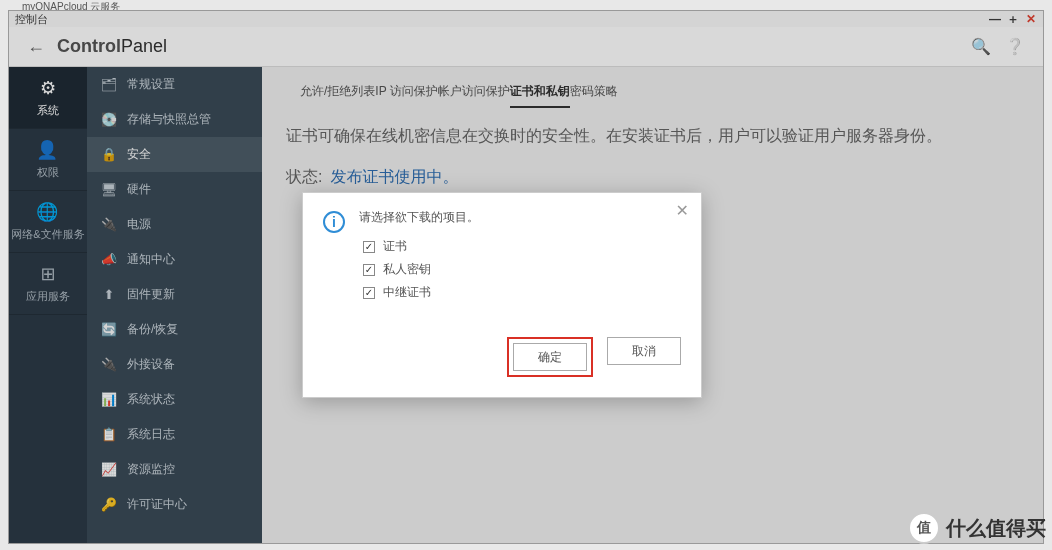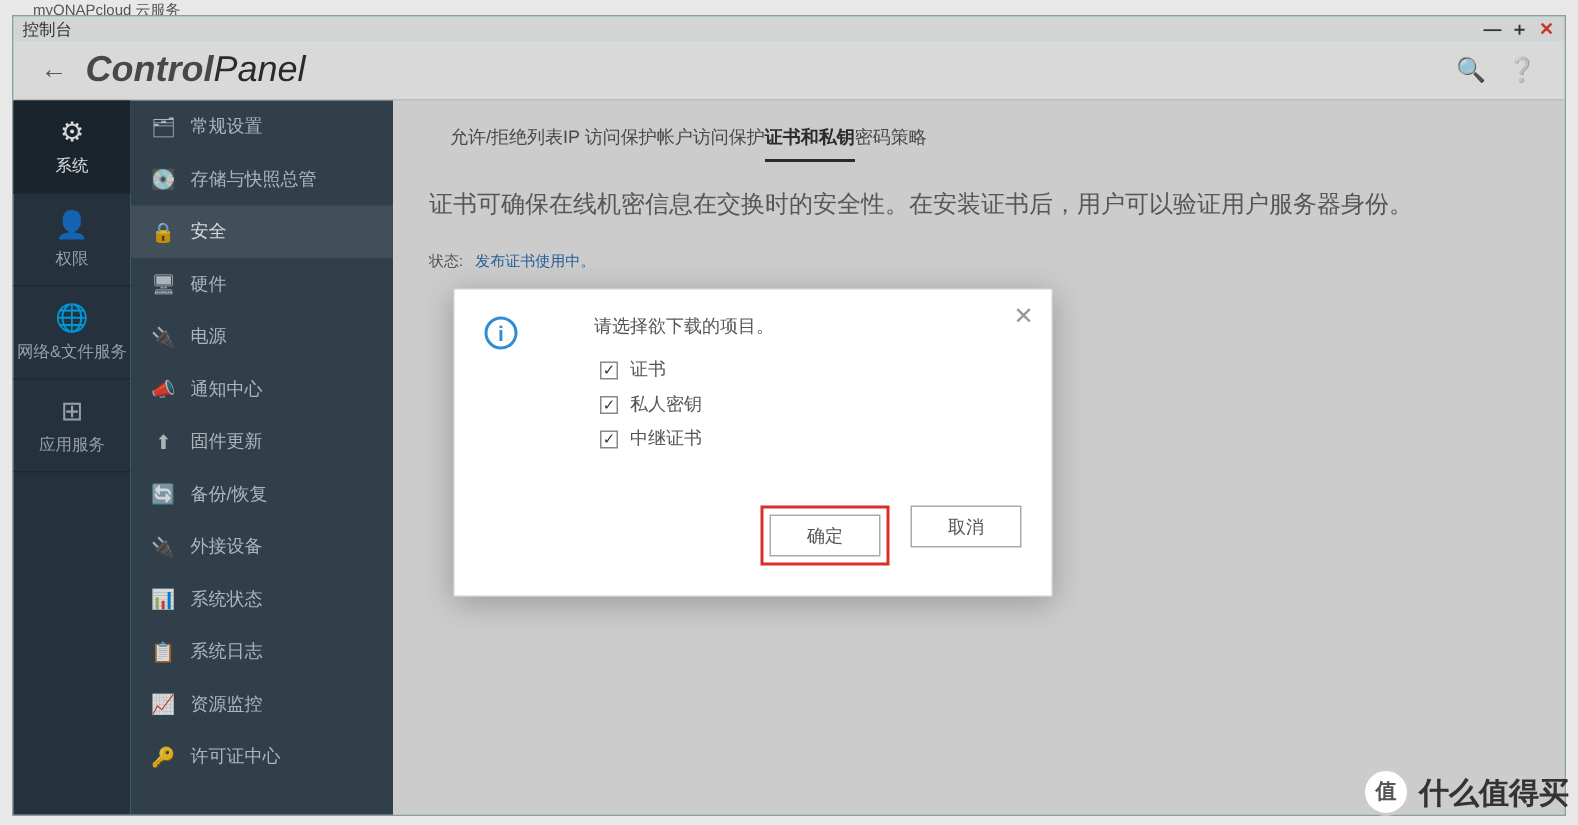--- a/index.html
+++ b/index.html
@@ -6,44 +6,44 @@
     body { width: 1052px; height: 550px; background: #e8e8e8; overflow: hidden; position: relative; }
     .window { position: absolute; top: 10px; left: 8px; width: 1036px; height: 534px; background: #5eead4; border: 1px solid #999; }
     .titlebar { height: 16px; background: #d4d4d4; display: flex; align-items: center; justify-content: space-between; padding: 0 6px; font-size: 11px; color: #333; }
     .titlebar-controls { display: flex; gap: 6px; }
     .tb-btn { width: 12px; height: 12px; display: flex; align-items: center; justify-content: center; cursor: pointer; font-size: 12px; font-weight: bold; }
     .tb-close { color: #c0392b; }
     .overlay-dim { position: absolute; top: 16px; left: 0; right: 0; bottom: 0; background: rgba(0,0,0,0.15); pointer-events: none; z-index: 5; }
     .header { height: 40px; display: flex; align-items: center; justify-content: space-between; padding: 0 18px; background: #fff; border-bottom: 1px solid #ddd; }
     .header-left { display: flex; align-items: center; gap: 12px; }
     .back-arrow { font-size: 18px; color: #666; cursor: pointer; }
-    .header-title { font-size: 24px; color: #333; font-style: italic; }
+    .header-title { font-size: 18px; color: #333; }
     .header-title b { font-weight: bold; color: #555; }
     .header-right { display: flex; gap: 14px; color: #555; font-size: 16px; }
     .content { display: flex; height: calc(100% - 56px); }
     .left-rail { width: 78px; background: #2c3a47; display: flex; flex-direction: column; color: #b0bbc4; }
     .rail-item { display: flex; flex-direction: column; align-items: center; justify-content: center; padding: 10px 0; font-size: 11px; cursor: pointer; border-bottom: 1px solid #24303a; }
     .rail-item.active { background: #1f2b35; color: #fff; }
     .rail-icon { font-size: 18px; margin-bottom: 4px; }
     .sub-menu { width: 175px; background: #3a4a57; color: #cbd4db; display: flex; flex-direction: column; font-size: 12px; }
     .sub-item { display: flex; align-items: center; gap: 10px; padding: 9px 14px; cursor: pointer; }
     .sub-item.active { background: #4d5d69; color: #fff; }
     .sub-icon { width: 16px; height: 16px; display: flex; align-items: center; justify-content: center; font-size: 13px; }
     .main { flex: 1; background: #f0f0f0; padding: 16px 24px; position: relative; }
     .tabs { display: flex; font-size: 12px; color: #555; margin-bottom: 18px; padding-left: 14px; }
     .tab { padding-bottom: 6px; cursor: pointer; }
     .tab.active { color: #333; border-bottom: 2px solid #333; font-weight: 700; }
     .desc { font-size: 16px; color: #666; margin-bottom: 20px; }
-    .status-row { font-size: 10px; color: #666; display: flex; gap: 8px; }
+    .status-row { font-size: 16px; color: #666; display: flex; gap: 8px; }
     .status-val { color: #2f6fb3; }
     .modal { position: absolute; top: 192px; left: 302px; width: 400px; background: #fff; border: 1px solid #ccc; box-shadow: 0 4px 20px rgba(0,0,0,0.25); z-index: 10; padding: 16px 20px 20px 20px; }
     .modal-close { position: absolute; top: 8px; right: 12px; color: #999; font-size: 16px; cursor: pointer; }
     .modal-body { display: flex; gap: 14px; margin-bottom: 28px; }
     .info-icon { width: 22px; height: 22px; border: 2px solid #2f8dd6; border-radius: 50%; color: #2f8dd6; display: flex; align-items: center; justify-content: center; font-weight: bold; font-size: 14px; flex-shrink: 0; margin-top: 2px; }
-    .modal-text { font-size: 12px; color: #555; margin-left: 37px; }
+    .modal-text { font-size: 12px; color: #555; }
     .modal-options { margin-top: 12px; padding-left: 4px; }
     .chk-row { display: flex; align-items: center; gap: 8px; font-size: 12px; color: #555; margin-bottom: 6px; }
     .chk { width: 12px; height: 12px; border: 1px solid #888; display: flex; align-items: center; justify-content: center; font-size: 10px; color: #333; }
     .modal-buttons { display: flex; justify-content: flex-end; gap: 14px; margin-top: 30px; }
     .btn { width: 74px; height: 28px; border: 1px solid #aaa; background: #fff; font-size: 12px; color: #555; display: flex; align-items: center; justify-content: center; cursor: pointer; }
     .btn-ok-wrap { border: 2px solid #d93025; padding: 4px; }
     .watermark { position: absolute; bottom: 6px; right: 6px; display: flex; align-items: center; gap: 6px; font-size: 20px; font-weight: bold; color: #333; z-index: 20; }
     .wm-circle { width: 32px; height: 32px; border-radius: 50%; background: #fff; border: 2px solid #ccc; display: flex; align-items: center; justify-content: center; font-size: 14px; color: #555; }
     .top-strip { position: absolute; top: 0; left: 12px; font-size: 10px; color: #555; padding-left: 10px; }
   </style>

